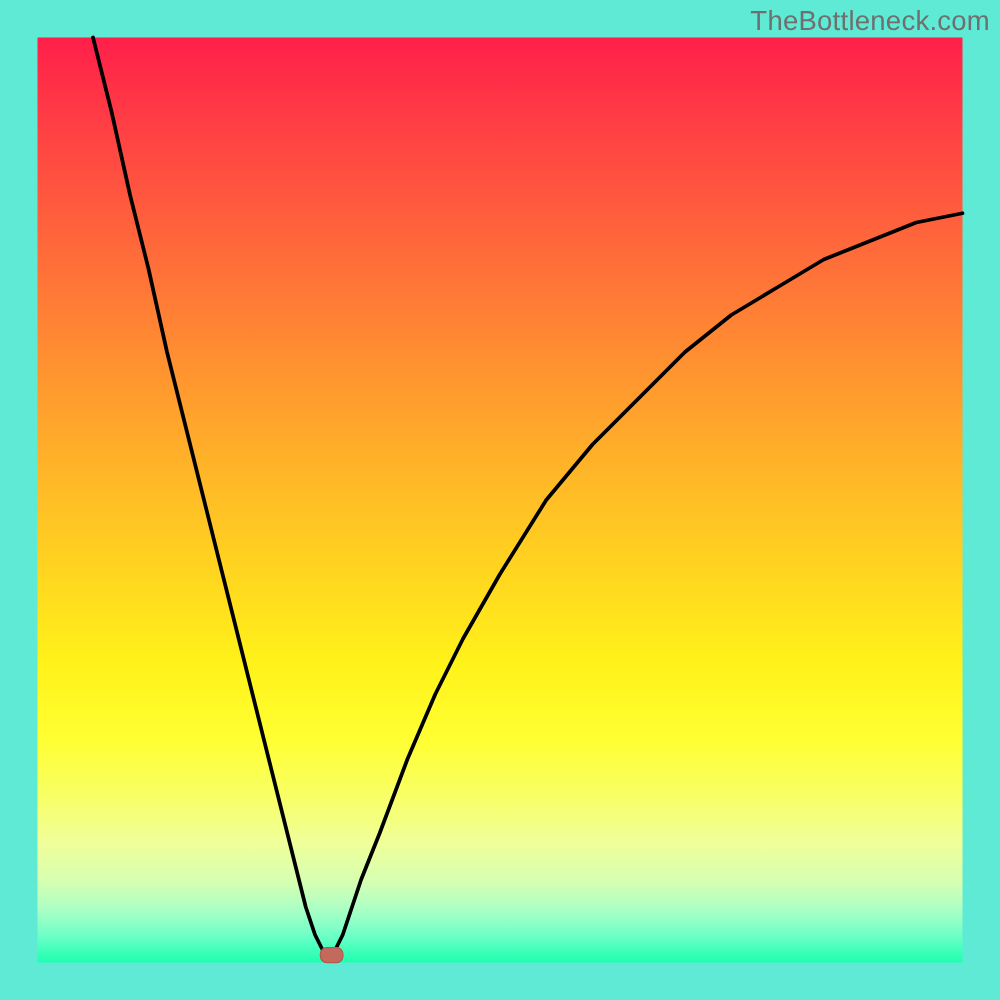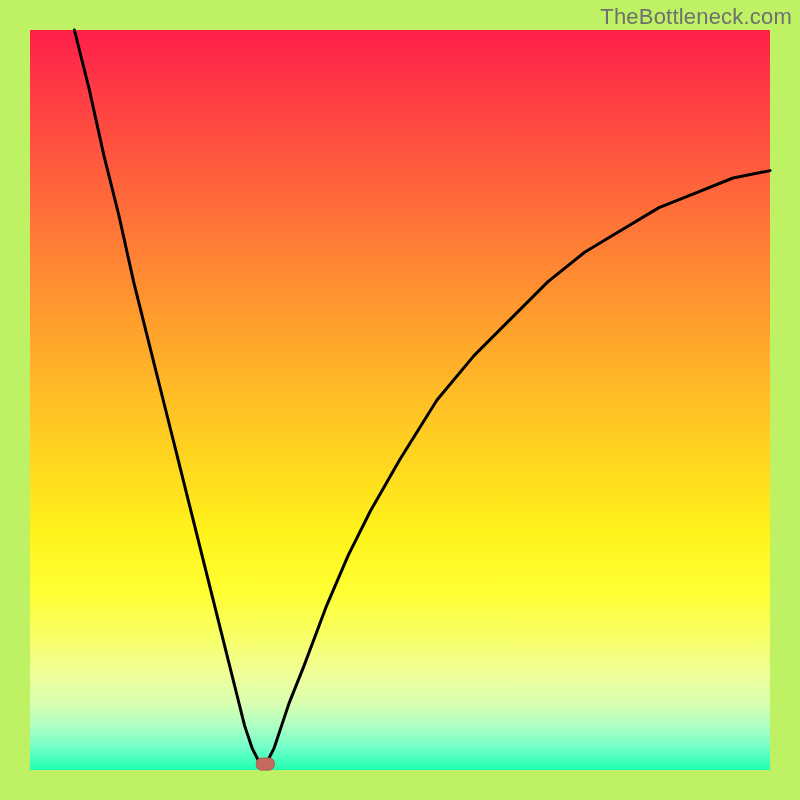--- a/index.html
+++ b/index.html
@@ -9,21 +9,21 @@
     height: 800px;
     background: #000;
     font-family: Arial, Helvetica, sans-serif;
     overflow: hidden;
   }
   .frame {
     position: relative;
     width: 800px;
     height: 800px;
     box-sizing: border-box;
-    background: #bef264;
+    background: #5eead4;
   }
   .plot {
     position: absolute;
     left: 30px;
     top: 30px;
     width: 740px;
     height: 740px;
     background: linear-gradient(
       to bottom,
       #ff1f4a 0%,

